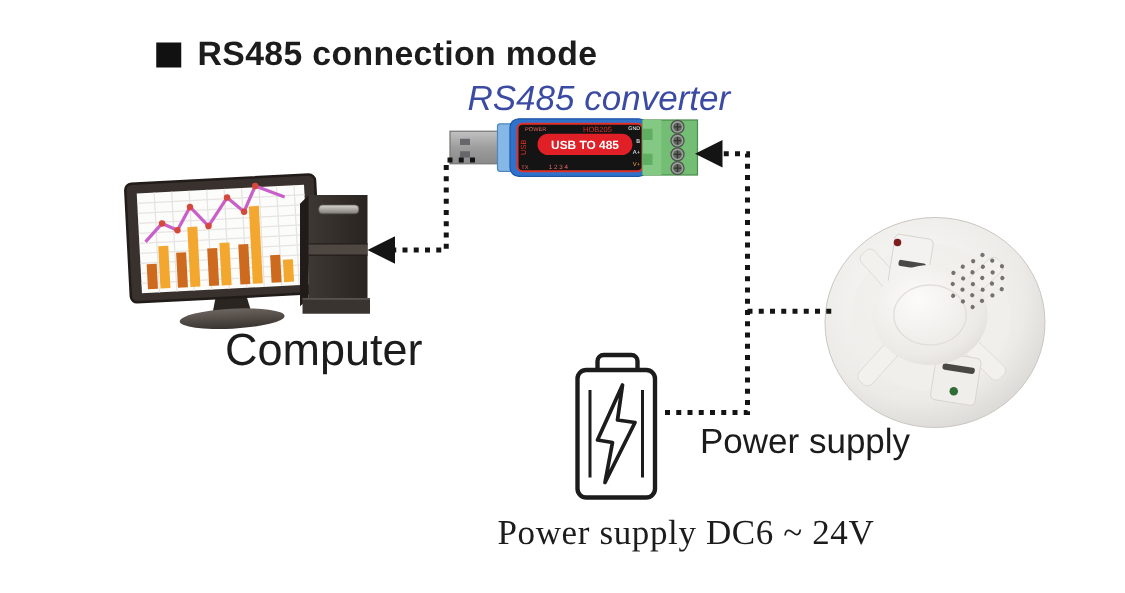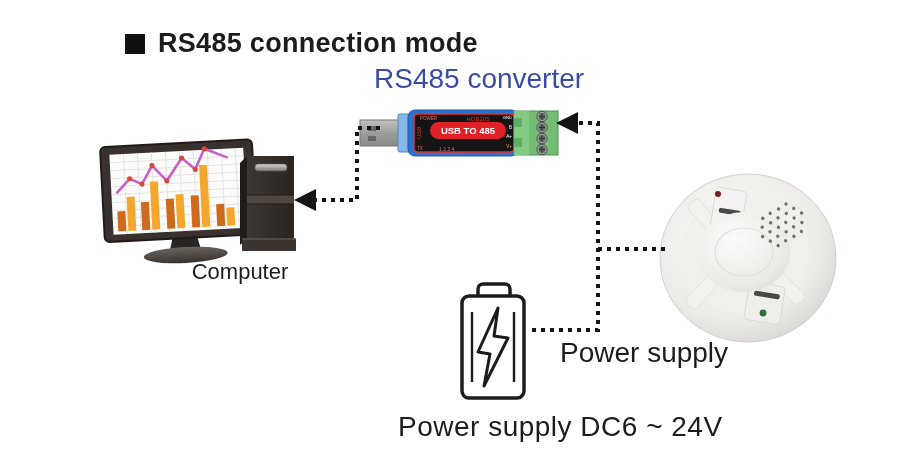--- a/index.html
+++ b/index.html
@@ -3,25 +3,25 @@
 <meta charset="utf-8">
 <style>
   html,body{margin:0;padding:0;background:#ffffff;}
   .stage{position:relative;width:900px;height:474px;background:#ffffff;overflow:hidden;
          font-family:"Liberation Sans", sans-serif;color:#1c1c1c;}
   .abs{position:absolute;}
   .title{left:125px;top:28px;font-size:27px;font-weight:700;letter-spacing:0.3px;
          display:flex;align-items:center;gap:13px;}
   .title .sq{width:20px;height:20px;background:#111;display:inline-block;}
   .lbl{white-space:nowrap;}
-  .converter-label{left:374px;top:63px;font-size:28px;color:#3b4ba3;}
+  .converter-label{left:374px;top:63px;font-size:28px;color:#3b4ba3;font-style:italic;}
   .rs485-label{left:505px;top:163px;font-size:27px;}
-  .computer-label{left:130px;top:259px;width:220px;text-align:center;font-size:22px;}
+  .computer-label{left:118px;top:259px;width:220px;text-align:right;font-size:36px;}
   .power-label{left:532px;top:337px;font-size:28px;margin-left:28px;}
-  .power-spec{left:398px;top:411px;font-size:28px;letter-spacing:0.5px;}
+  .power-spec{left:398px;top:411px;font-size:28px;letter-spacing:0.5px;font-family:Liberation Serif, serif;}
   svg{display:block;}
   .wires{left:0;top:0;pointer-events:none;}
 </style>
 </head>
 <body>
 
 <div class="stage">
 
   <div class="abs title">
     <span class="sq"></span>
@@ -115,21 +115,21 @@
       <rect x="9" y="5" width="47" height="83" fill="url(#gTower)"></rect>
       <rect x="17" y="13" width="32" height="7" rx="3" fill="url(#gSlot)" stroke="#5e5a56" stroke-width="0.6"></rect>
       <rect x="9" y="44" width="47" height="9" fill="#4e4742"></rect>
       <line x1="9" y1="44" x2="56" y2="44" stroke="#231e1b" stroke-width="1"></line>
       <line x1="9" y1="53" x2="56" y2="53" stroke="#231e1b" stroke-width="1"></line>
       <path d="M4,88 L58,88 L58,100 L4,100 Z" fill="#3a3430"></path>
       <line x1="4" y1="88" x2="58" y2="88" stroke="#5a534d" stroke-width="1.4"></line>
     </svg>
   </div>
 
-  <div class="abs" style="left:359px;top:107px;">
+  <div class="abs" style="left:359px;top:92px;">
     <svg width="200" height="52" viewBox="0 0 200 52">
       <defs>
         <linearGradient id="gUsb" x1="0" y1="0" x2="0" y2="1">
           <stop offset="0" stop-color="#c2c2c2"></stop>
             <stop offset="0.5" stop-color="#9d9d9d"></stop>
             <stop offset="1" stop-color="#8a8a8a"></stop>
         </linearGradient>
       </defs>
 
       <rect x="1" y="13" width="39" height="26" fill="url(#gUsb)" stroke="#777" stroke-width="1"></rect>

